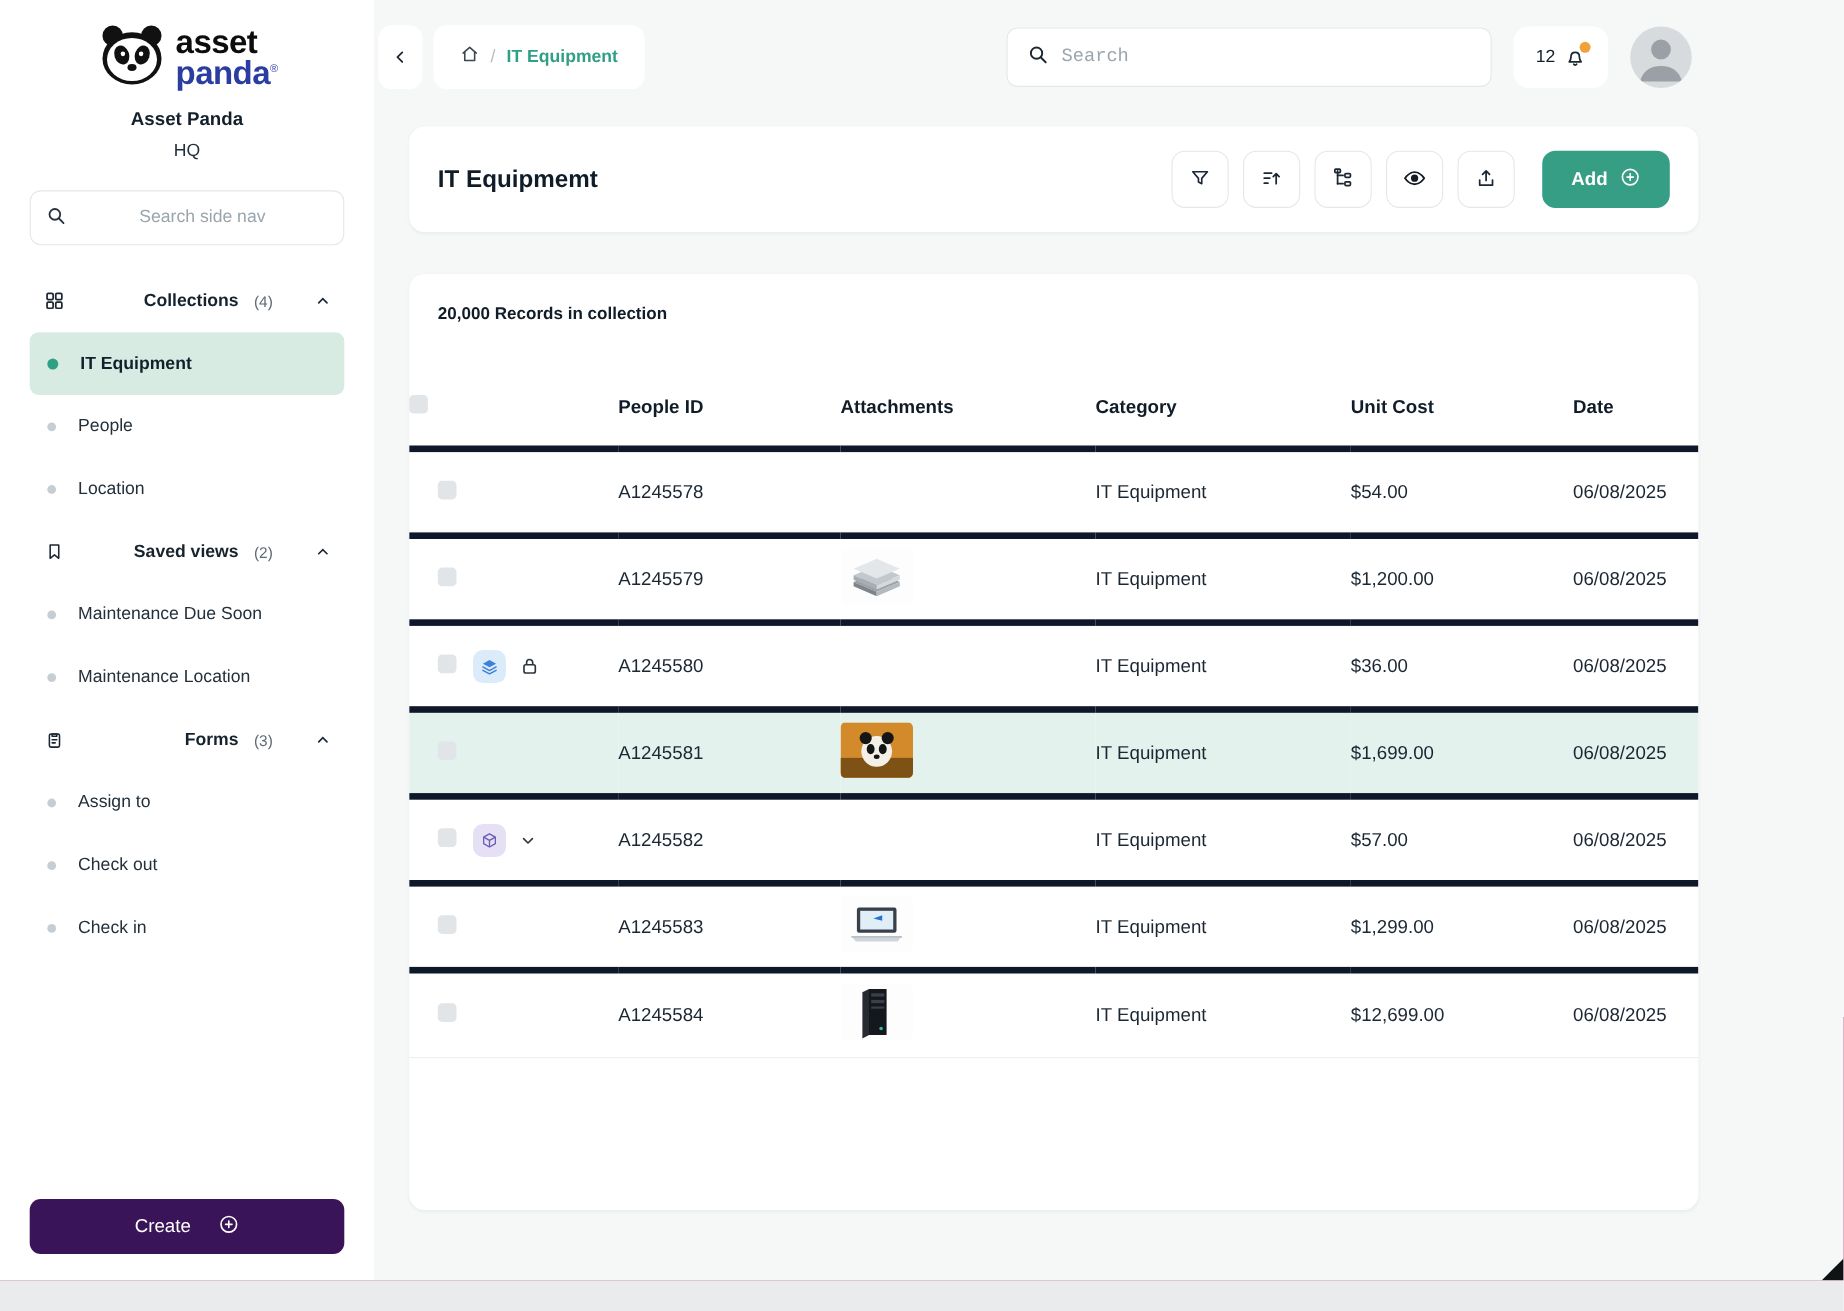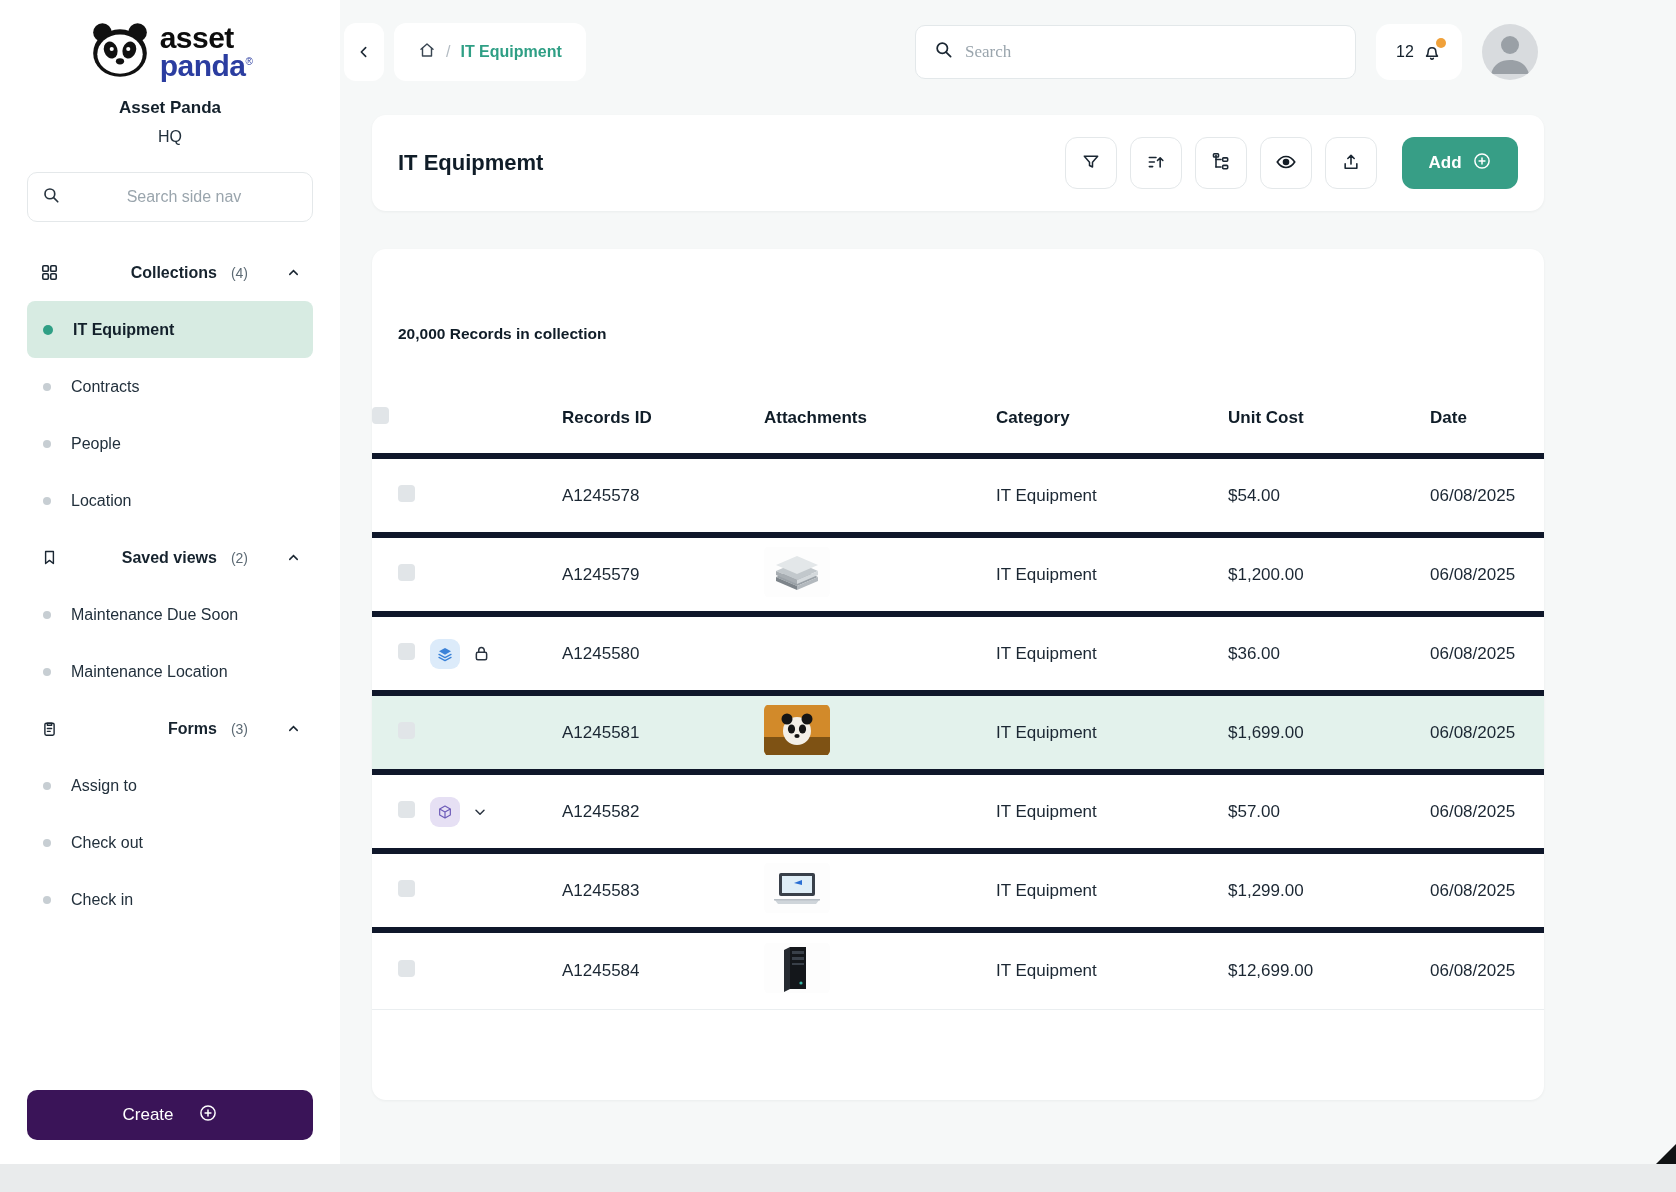--- a/index.html
+++ b/index.html
@@ -33,36 +33,36 @@
   .create-btn { margin-top:auto; height:50px; border:none; border-radius:10px; background:#3a1458; color:#fff; font-family:"Liberation Sans",sans-serif; font-size:17px; display:flex; align-items:center; justify-content:center; gap:24px; cursor:pointer; }
 
   
   .main { flex:1; background:#f6f8f8; position:relative; overflow:hidden; }
   .topbar { height:103px; display:flex; align-items:center; padding:0 138px 0 4px; }
   .back-btn { width:40px; height:58px; background:#fff; border:none; border-radius:12px; display:flex; align-items:center; justify-content:center; cursor:pointer; }
   .crumb-card { margin-left:10px; height:58px; background:#fff; border-radius:12px; display:flex; align-items:center; gap:10px; padding:0 24px; }
   .crumb-sep { color:#b4bcc3; font-size:16px; }
   .crumb-current { color:#2f9f85; font-size:16px; font-weight:600; cursor:pointer; }
   .top-search { margin-left:auto; width:441px; height:54px; background:#fff; border:1px solid #e3e8ea; border-radius:10px; display:flex; align-items:center; gap:12px; padding:0 18px; }
-  .top-search input { border:none; outline:none; flex:1; font-family:Liberation Serif, serif; font-size:17px; color:#1b2733; background:transparent; }
+  .top-search input { border:none; outline:none; flex:1; font-family:Liberation Mono, monospace; font-size:17px; color:#1b2733; background:transparent; }
   .top-search input::placeholder { color:#9aa5ad; }
   .notif { margin-left:20px; width:86px; height:56px; background:#fff; border-radius:14px; display:flex; align-items:center; justify-content:center; gap:8px; cursor:pointer; position:relative; }
   .notif-count { font-size:16px; color:#13202b; }
   .bell-wrap { position:relative; display:flex; }
   .bell-dot { position:absolute; top:-4px; right:-4px; width:10px; height:10px; border-radius:50%; background:#f0a13a; }
   .avatar { margin-left:20px; width:56px; height:56px; border-radius:50%; background:#d8dbde; overflow:hidden; display:flex; align-items:flex-end; justify-content:center; cursor:pointer; }
 
   .title-card { margin:12px 132px 0 32px; height:96px; background:#fff; border-radius:14px; display:flex; align-items:center; padding:0 26px; box-shadow:0 1px 3px rgba(20,30,40,.05); }
   .page-title { font-size:22px; font-weight:700; color:#101d28; }
   .toolbar { margin-left:auto; display:flex; align-items:center; gap:13px; }
   .tool-btn { width:52px; height:52px; background:#fff; border:1px solid #e4e8ea; border-radius:12px; display:flex; align-items:center; justify-content:center; cursor:pointer; }
   .add-btn { margin-left:12px; width:116px; height:52px; background:#379e86; border:none; border-radius:12px; color:#fff; font-family:"Liberation Sans",sans-serif; font-size:17px; font-weight:600; display:flex; align-items:center; justify-content:center; gap:10px; cursor:pointer; }
 
   .table-card { margin:38px 132px 0 32px; height:851px; background:#fff; border-radius:14px; padding:28px 0 0; overflow:hidden; box-shadow:0 1px 3px rgba(20,30,40,.05); }
-  .records-summary { padding:0 26px; font-size:15.5px; font-weight:700; color:#101d28;margin-top:48px; }
+  .records-summary { padding:0 26px; font-size:15.5px; font-weight:700; color:#101d28; }
   table.grid { width:100%; border-collapse:collapse; font-size:17px; color:#1b2733; }
   table.grid th { text-align:left; font-size:17px; font-weight:700; color:#101d28; padding:64px 0 24px; }
   table.grid td { height:79px; border-top:6px solid #0f172a; vertical-align:middle; }
   table.grid tbody tr:last-child td { border-bottom:1px solid #eaeef0; }
   tr.highlighted td { background:#e3f2ec; }
   .c-check { padding-left:26px; }
   .checkbox { display:inline-block; width:17px; height:17px; border-radius:4px; background:#e1e5e8; cursor:pointer; }
   .badges { display:flex; align-items:center; gap:12px; }
   .badge { width:30px; height:30px; border-radius:9px; display:flex; align-items:center; justify-content:center; cursor:pointer; }
   .badge-layers { background:#dcebfa; }
@@ -128,24 +128,20 @@
               <path d="M6 15l6-6 6 6"></path>
             </svg>
         </span>
       </div>
       <div class="nav-row nav-item selected">
         <span class="dot"></span>
         <span>IT Equipment</span>
       </div>
       <div class="nav-row nav-item">
         <span class="dot"></span>
-        <span>Contracts</span>
-      </div>
-      <div class="nav-row nav-item">
-        <span class="dot"></span>
         <span>People</span>
       </div>
       <div class="nav-row nav-item">
         <span class="dot"></span>
         <span>Location</span>
       </div>
 
       <div class="nav-row nav-section">
         <span class="nav-ico">
           <svg width="17" height="17" viewBox="0 0 24 24" fill="none" stroke="#1b2733" stroke-width="2" stroke-linejoin="round">
@@ -324,21 +320,21 @@
             <col style="width:202px">
             <col style="width:232px">
             <col style="width:232px">
             <col style="width:202px">
             <col>
         </colgroup>
         <thead>
           <tr>
             <th class="c-check"><span class="checkbox"></span></th>
             <th></th>
-            <th>Records ID</th>
+            <th>People ID</th>
             <th>Attachments</th>
             <th>Category</th>
             <th>Unit Cost</th>
             <th>Date</th>
           </tr>
         </thead>
         <tbody>
       <tr class="row">
         <td class="c-check"><span class="checkbox"></span></td>
         <td>

